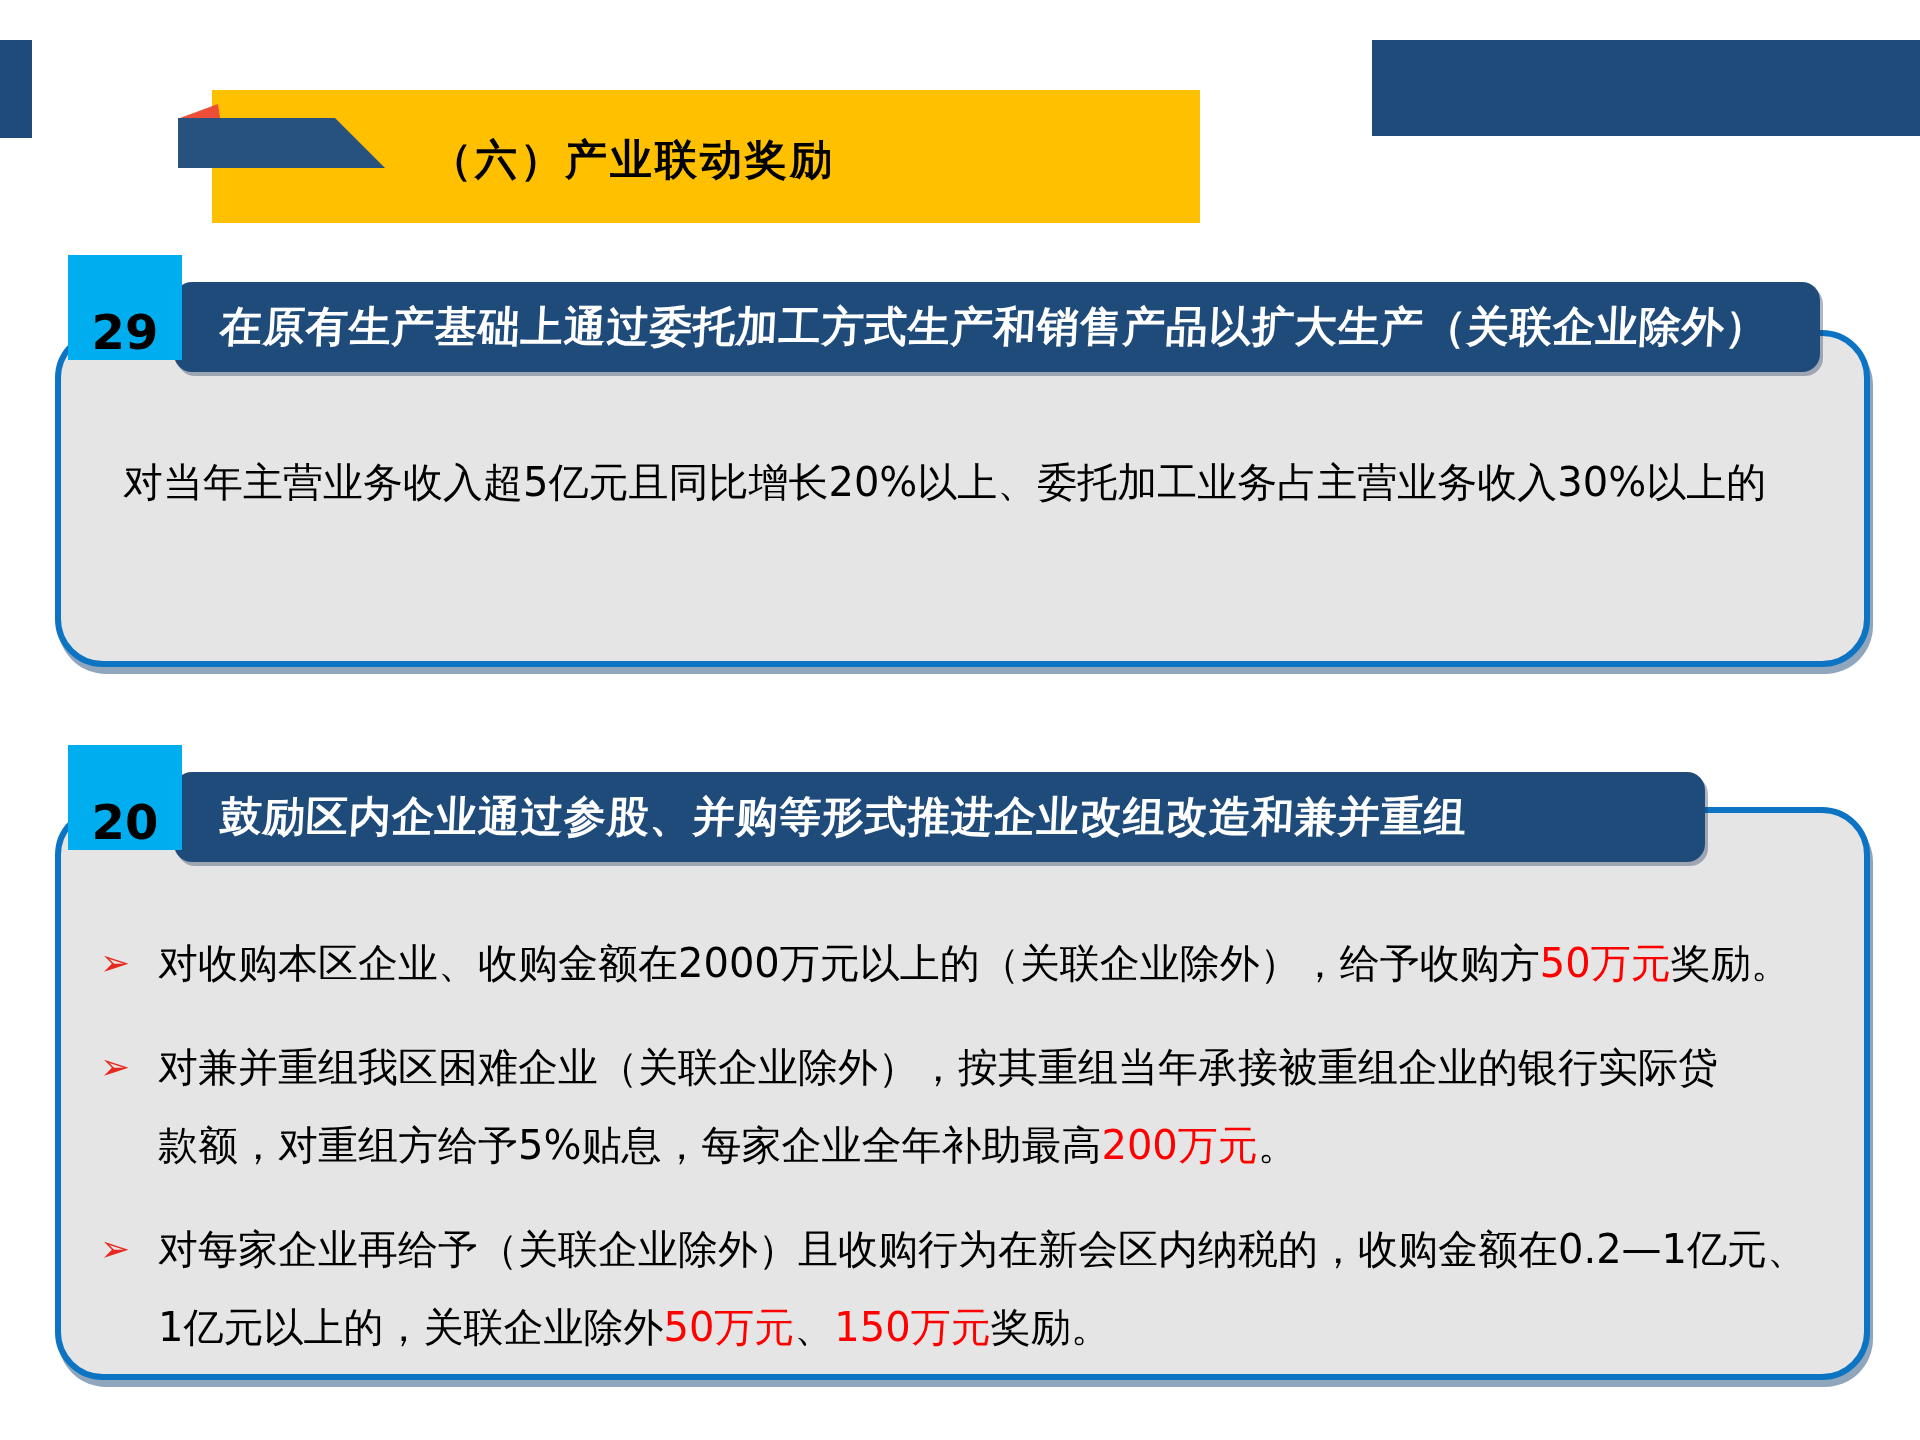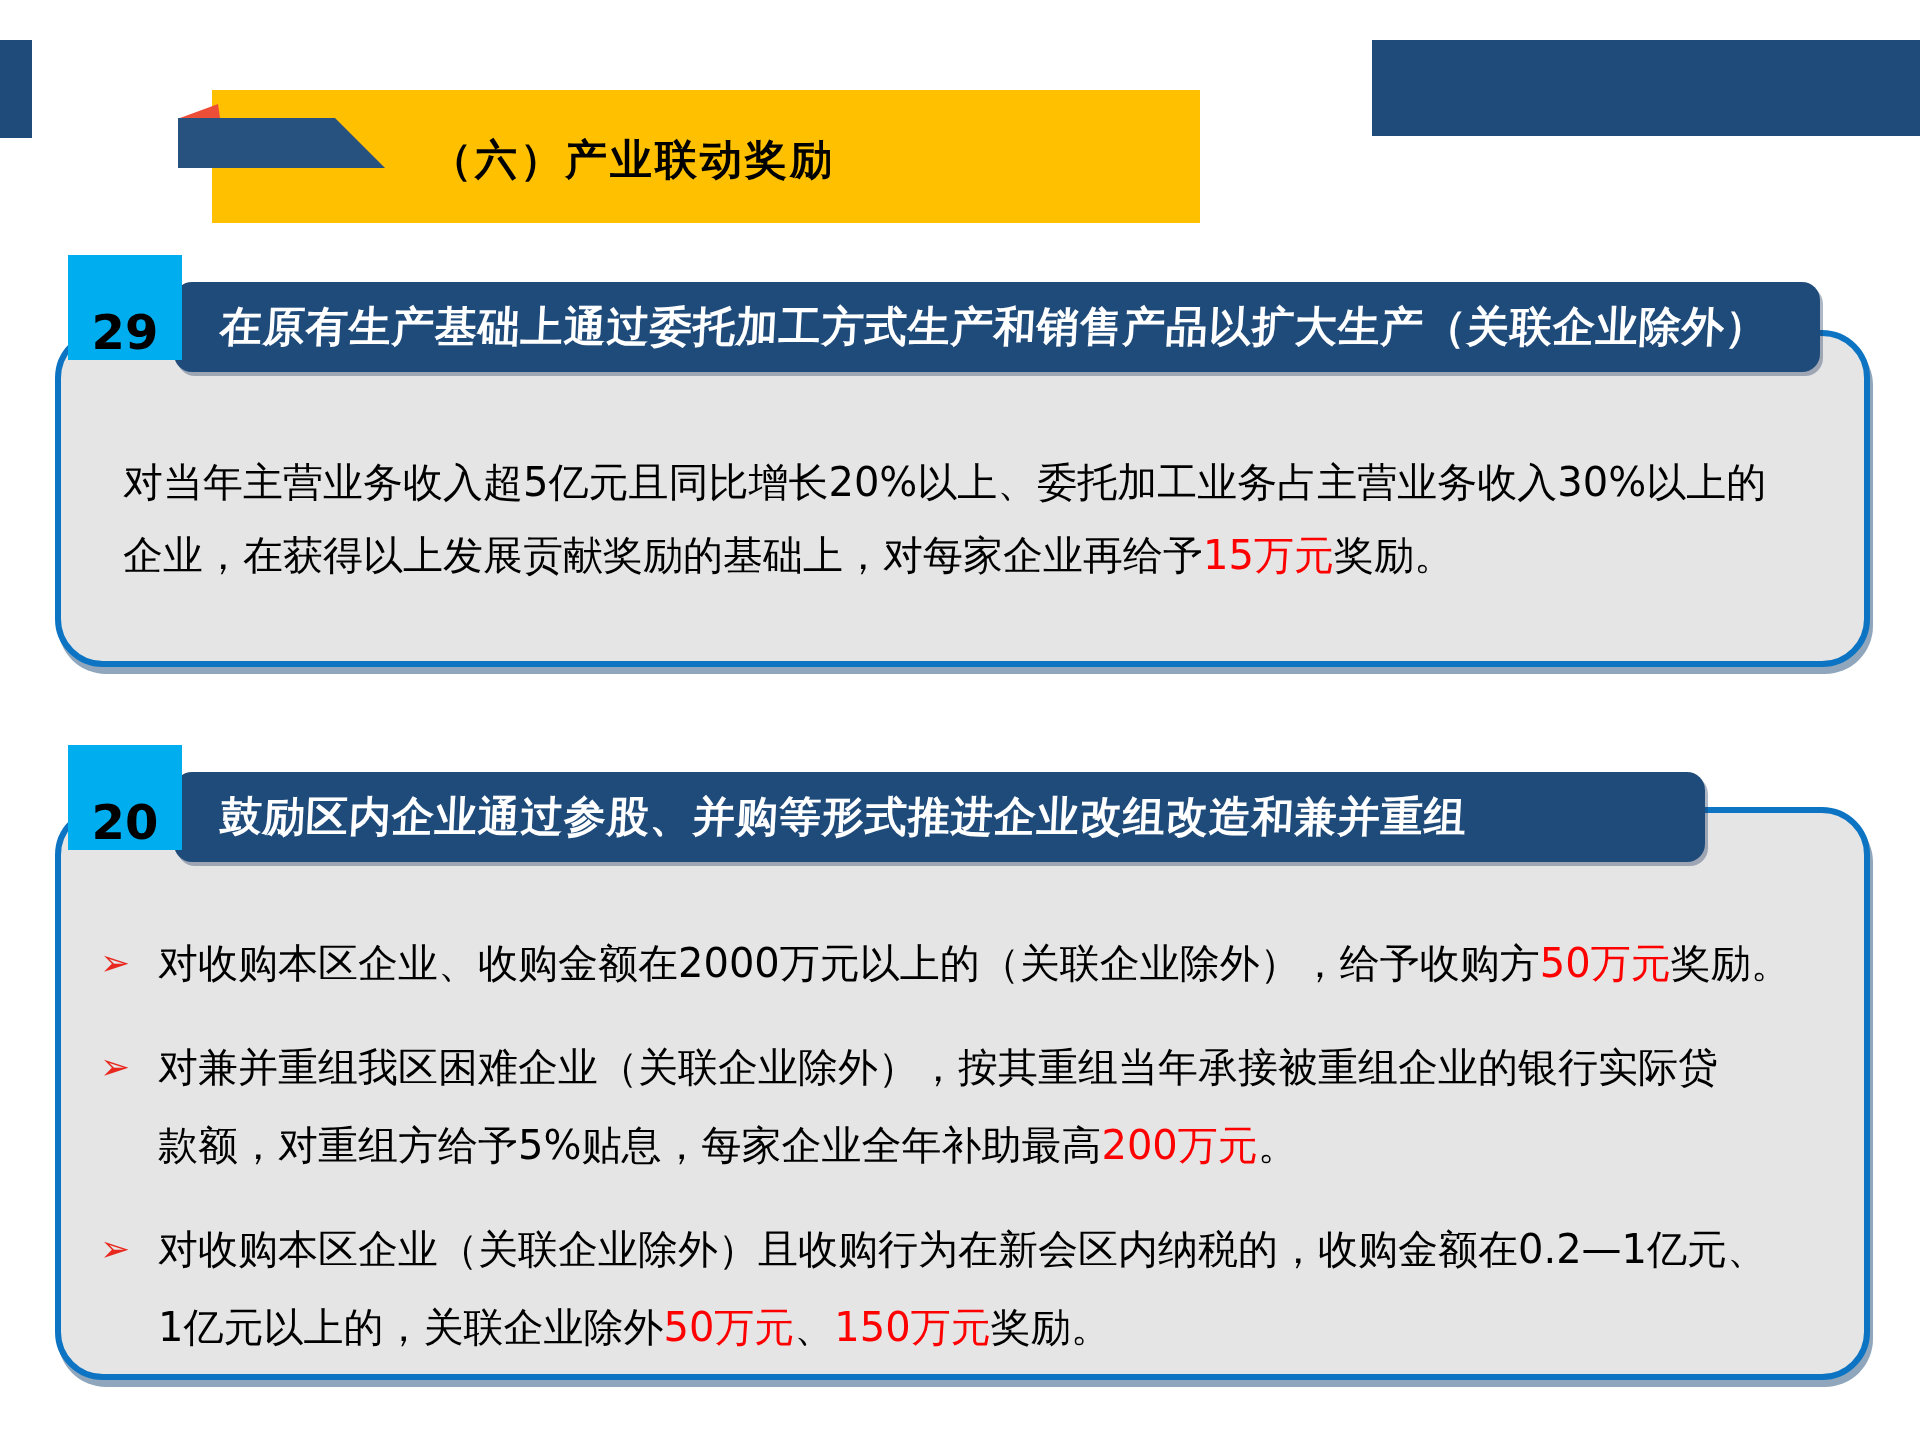--- a/index.html
+++ b/index.html
@@ -88,21 +88,20 @@
   <div class="banner"></div>
   <svg class="tag-svg" viewBox="0 0 210 70">
     <polygon points="2,18 40,4 42,18" fill="#ED4E38"></polygon>
     <polygon points="0,18 157,18 207,68 0,68" fill="#27517F"></polygon>
   </svg>
   <div class="slide-title">（六）产业联动奖励</div>
 
   <div class="card card-29">
     <div class="body-text-29">
         <div class="seg-line"><span>对当年主营业务收入超5亿元且同比增长20%以上、委托加工业务占主营业务收入30%以上的</span></div>
-        <div class="seg-line"><span>企业，在获得以上发展贡献奖励的基础上，对每家企业再给予</span><span class="red">15万元</span><span>奖励。</span></div>
       </div>
   </div>
   <div class="head-bar head-bar-29">
     <span class="head-text">在原有生产基础上通过委托加工方式生产和销售产品以扩大生产（关联企业除外）</span>
   </div>
   <div class="num-box num-box-29">
     <span>29</span>
   </div>
 
   <div class="card card-30">
@@ -116,21 +115,21 @@
       <div class="bullet-row">
         <span class="bullet-arrow">➢</span>
         <div class="bullet-body">
             <div class="seg-line"><span>对兼并重组我区困难企业（关联企业除外），按其重组当年承接被重组企业的银行实际贷</span></div>
             <div class="seg-line"><span>款额，对重组方给予5%贴息，每家企业全年补助最高</span><span class="red">200万元</span><span>。</span></div>
           </div>
       </div>
       <div class="bullet-row">
         <span class="bullet-arrow">➢</span>
         <div class="bullet-body">
-            <div class="seg-line"><span>对收购本区企业（关联企业除外）且收购行为在新会区内纳税的，收购金额在0.2—1亿元、</span></div>
+            <div class="seg-line"><span>对每家企业再给予（关联企业除外）且收购行为在新会区内纳税的，收购金额在0.2—1亿元、</span></div>
             <div class="seg-line"><span>1亿元以上的，关联企业除外</span><span class="red">50万元</span><span>、</span><span class="red">150万元</span><span>奖励。</span></div>
           </div>
       </div>
     </div>
   </div>
   <div class="head-bar head-bar-30">
     <span class="head-text">鼓励区内企业通过参股、并购等形式推进企业改组改造和兼并重组</span>
   </div>
   <div class="num-box num-box-30">
     <span>20</span>

